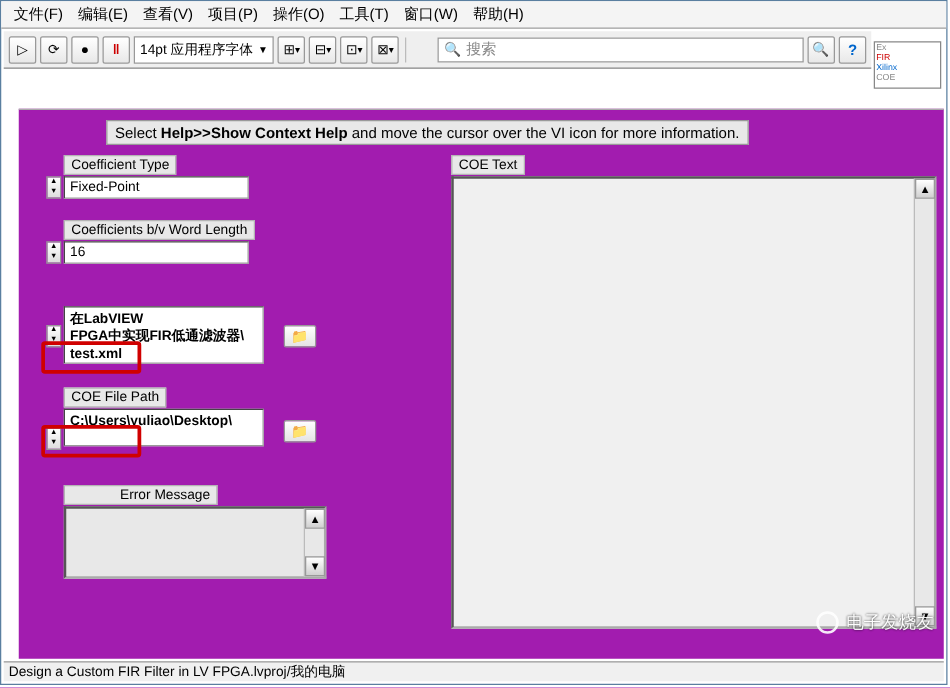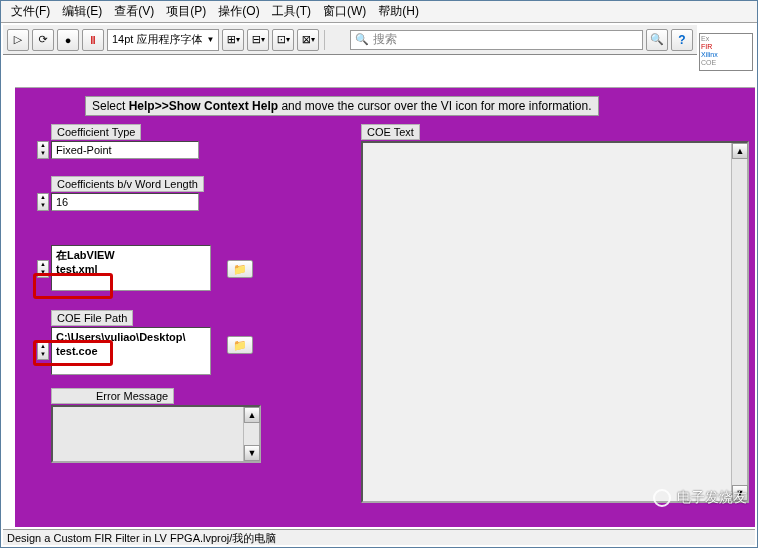--- a/index.html
+++ b/index.html
@@ -270,33 +270,33 @@
 
     <div class="field-label" style="left:36px; top:88px;">Coefficients b/v Word Length</div>
     <div class="small-spin" style="left:22px; top:105px;">
         <div>▲</div>
         <div>▼</div>
       </div>
     <div class="text-input" style="left:36px; top:105px; width:148px; height:18px;">16</div>
 
     <div class="multiline" style="left:36px; top:157px; width:160px; height:46px;">
       <div>在LabVIEW</div>
+      <div>FPGA中实现FIR低通滤波器\</div>
       <div>test.xml</div>
     </div>
     <div class="small-spin" style="left:22px; top:172px;">
         <div>▲</div>
         <div>▼</div>
       </div>
     <div class="folder-btn" style="left:212px; top:172px;">📁</div>
     <div class="highlight-box" style="left:18px; top:185px; width:80px; height:26px;"></div>
 
     <div class="field-label" style="left:36px; top:222px;">COE File Path</div>
-    <div class="multiline" style="left:36px; top:239px; width:160px; height:48px;">
+    <div class="multiline" style="left:36px; top:239px; width:160px; height:30px;">
       <div>C:\Users\yuliao\Desktop\</div>
-      <div>test.coe</div>
     </div>
     <div class="small-spin" style="left:22px; top:254px;">
         <div>▲</div>
         <div>▼</div>
       </div>
     <div class="folder-btn" style="left:212px; top:248px;">📁</div>
     <div class="highlight-box" style="left:18px; top:252px; width:80px; height:26px;"></div>
 
     <div class="field-label" style="left:36px; top:300px;padding-left:44px;">Error Message</div>
     <div class="error-area" style="left:36px; top:317px; width:210px; height:58px;">

